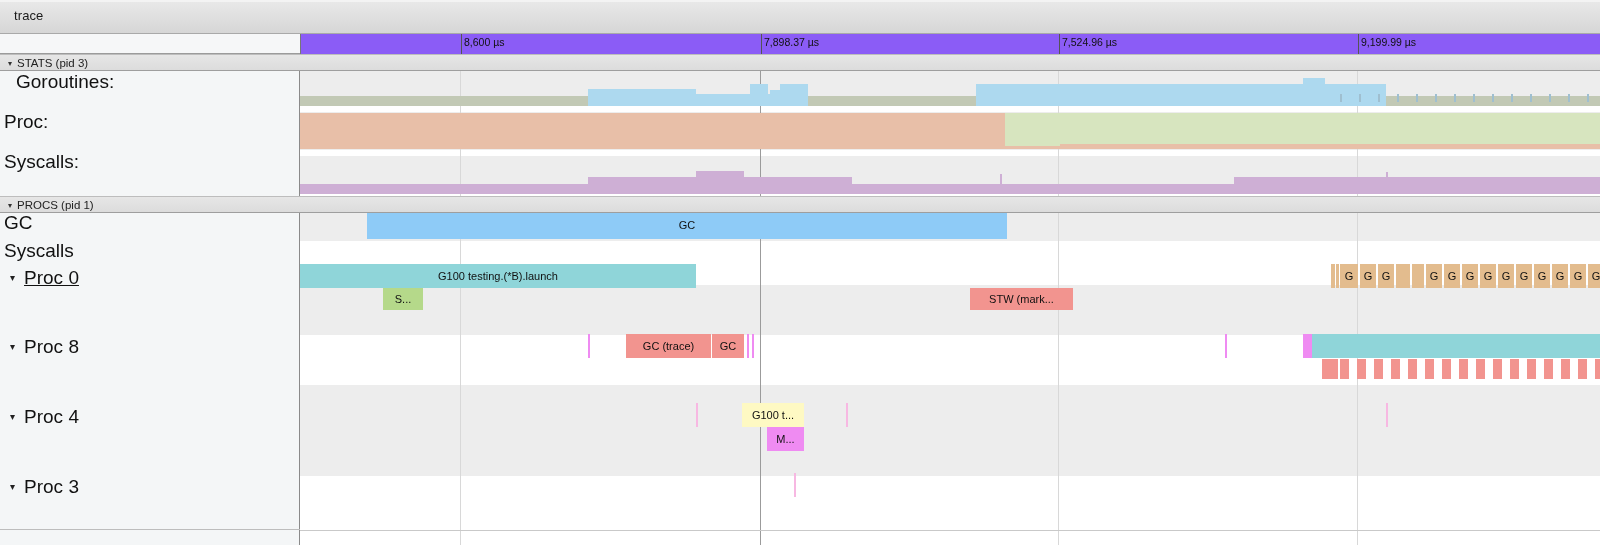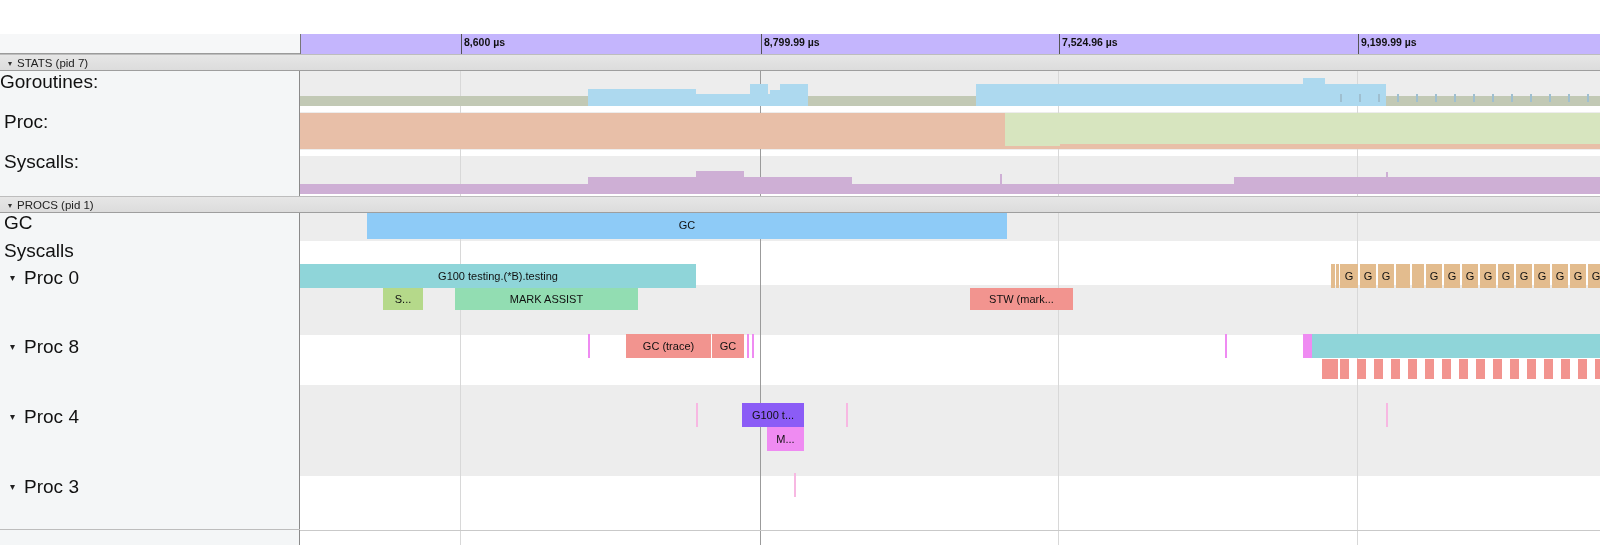--- a/index.html
+++ b/index.html
@@ -26,23 +26,22 @@
     background:#f3f3f3;
   }
 
   
   .rulerband {
     position:absolute; left:0; top:34px; width:1600px; height:20px;
     background:#f6f7f8; border-bottom:1px solid #9b9b9b;
   }
   .ruler {
     position:absolute; left:300px; top:34px; width:1300px; height:36px;
-    background:#c4b5fd; border-left:1px solid #777;
+    background:#8b5cf6; border-left:1px solid #777;
     overflow:hidden;
-    font-weight:bold;
   }
   .tick-major {
     position:absolute; top:0; width:1px; height:20px; background:#555;
   }
   .tick-minor {
     position:absolute; bottom:0; width:1px; height:5px; background:#666;
   }
   .tick-label {
     position:absolute; top:2px; font-size:10.5px; color:#111;
     white-space:nowrap; padding-left:3px;
@@ -98,27 +97,31 @@
     transform:translateY(-50%);
     text-align:center; pointer-events:none;
   }
   .area { position:absolute; }
 </style>
 </head>
 <body>
 
 <div id="app">
 
+  <div class="titlebar">
+    <div class="topline"></div>
+    <div class="tab-label">trace</div>
+  </div>
 
   <div class="rulerband"></div>
   <div class="ruler" id="ruler">
       <div class="tick-major" style="left:160px;"></div>
       <div class="tick-label" style="left:160px;">8,600 µs</div>
       <div class="tick-major" style="left:460px;"></div>
-      <div class="tick-label" style="left:460px;">8,799.99 µs</div>
+      <div class="tick-label" style="left:460px;">7,898.37 µs</div>
       <div class="tick-major" style="left:758px;"></div>
       <div class="tick-label" style="left:758px;">7,524.96 µs</div>
       <div class="tick-major" style="left:1057px;"></div>
       <div class="tick-label" style="left:1057px;">9,199.99 µs</div>
       <div class="tick-minor" style="left:33px;"></div>
       <div class="tick-minor" style="left:96px;"></div>
       <div class="tick-minor" style="left:223px;"></div>
       <div class="tick-minor" style="left:286px;"></div>
       <div class="tick-minor" style="left:349px;"></div>
       <div class="tick-minor" style="left:412px;"></div>
@@ -186,21 +189,21 @@
       <div class="area" style="left:396px;top:117px;width:48px;height:23px;background:#ceafd5;"></div>
       <div class="area" style="left:444px;top:123px;width:108px;height:17px;background:#ceafd5;"></div>
       <div class="area" style="left:552px;top:130px;width:382px;height:10px;background:#ceafd5;"></div>
       <div class="area" style="left:934px;top:123px;width:366px;height:17px;background:#ceafd5;"></div>
       <div class="area" style="left:700px;top:120px;width:2px;height:20px;background:#ceafd5;"></div>
       <div class="area" style="left:1086px;top:118px;width:2px;height:22px;background:#ceafd5;"></div>
       <div class="slice" style="left:67px;top:157px;width:640px;height:28px;background:#8ecbf7;">
         <span>GC</span>
       </div>
       <div class="slice" style="left:0px;top:210px;width:396px;height:24px;background:#8fd5d9;">
-        <span>G100 testing.(*B).testing</span>
+        <span>G100 testing.(*B).launch</span>
       </div>
       <div class="slice" style="left:1031px;top:210px;width:4px;height:24px;background:#e3bc8e;"></div>
       <div class="slice" style="left:1036px;top:210px;width:3px;height:24px;background:#e3bc8e;"></div>
       <div class="slice" style="left:1040px;top:210px;width:18px;height:24px;background:#e3bc8e;">
         <span>G</span>
       </div>
       <div class="slice" style="left:1060px;top:210px;width:16px;height:24px;background:#e3bc8e;">
         <span>G</span>
       </div>
       <div class="slice" style="left:1078px;top:210px;width:16px;height:24px;background:#e3bc8e;">
@@ -233,23 +236,20 @@
         <span>G</span>
       </div>
       <div class="slice" style="left:1270px;top:210px;width:16px;height:24px;background:#e3bc8e;">
         <span>G</span>
       </div>
       <div class="slice" style="left:1288px;top:210px;width:16px;height:24px;background:#e3bc8e;">
         <span>G</span>
       </div>
       <div class="slice" style="left:83px;top:234px;width:40px;height:22px;background:#b5d98a;">
         <span>S...</span>
-      </div>
-      <div class="slice" style="left:155px;top:234px;width:183px;height:22px;background:#92ddb2;">
-        <span>MARK ASSIST</span>
       </div>
       <div class="slice" style="left:670px;top:234px;width:103px;height:22px;background:#f2948f;">
         <span>STW (mark...</span>
       </div>
       <div class="slice" style="left:326px;top:280px;width:85px;height:24px;background:#f2948f;">
         <span>GC (trace)</span>
       </div>
       <div class="slice" style="left:412px;top:280px;width:32px;height:24px;background:#f2948f;">
         <span>GC</span>
       </div>
@@ -269,41 +269,41 @@
       <div class="slice" style="left:1142px;top:305px;width:9px;height:20px;background:#f2948f;"></div>
       <div class="slice" style="left:1159px;top:305px;width:9px;height:20px;background:#f2948f;"></div>
       <div class="slice" style="left:1176px;top:305px;width:9px;height:20px;background:#f2948f;"></div>
       <div class="slice" style="left:1193px;top:305px;width:9px;height:20px;background:#f2948f;"></div>
       <div class="slice" style="left:1210px;top:305px;width:9px;height:20px;background:#f2948f;"></div>
       <div class="slice" style="left:1227px;top:305px;width:9px;height:20px;background:#f2948f;"></div>
       <div class="slice" style="left:1244px;top:305px;width:9px;height:20px;background:#f2948f;"></div>
       <div class="slice" style="left:1261px;top:305px;width:9px;height:20px;background:#f2948f;"></div>
       <div class="slice" style="left:1278px;top:305px;width:9px;height:20px;background:#f2948f;"></div>
       <div class="slice" style="left:1295px;top:305px;width:9px;height:20px;background:#f2948f;"></div>
-      <div class="slice" style="left:442px;top:349px;width:62px;height:24px;background:#8b5cf6;">
+      <div class="slice" style="left:442px;top:349px;width:62px;height:24px;background:#fef9c3;">
         <span>G100 t...</span>
       </div>
       <div class="area" style="left:396px;top:349px;width:2px;height:24px;background:#f7b8e2;"></div>
       <div class="area" style="left:546px;top:349px;width:2px;height:24px;background:#f7b8e2;"></div>
       <div class="area" style="left:1086px;top:349px;width:2px;height:24px;background:#f7b8e2;"></div>
       <div class="slice" style="left:467px;top:373px;width:37px;height:24px;background:#ef8bf2;">
         <span>M...</span>
       </div>
       <div class="area" style="left:494px;top:419px;width:2px;height:24px;background:#f7b8e2;"></div>
       <div class="area" style="left:0;top:476px;width:1300px;height:1px;background:#c9c9c9;"></div>
     </div>
 
   <div id="overlay">
-      <div class="group-header" style="top:54px;"><span class="arrow">▾</span><span>STATS (pid 7)</span></div>
+      <div class="group-header" style="top:54px;"><span class="arrow">▾</span><span>STATS (pid 3)</span></div>
       <div class="group-header" style="top:196px;"><span class="arrow">▾</span><span>PROCS (pid 1)</span></div>
-      <div class="rowlabel" style="top:72px;left:0;"><span>Goroutines:</span></div>
+      <div class="rowlabel" style="top:72px;left:16px;"><span>Goroutines:</span></div>
       <div class="rowlabel" style="top:112px;left:4px;"><span>Proc:</span></div>
       <div class="rowlabel" style="top:152px;left:4px;"><span>Syscalls:</span></div>
       <div class="rowlabel" style="top:213px;left:4px;"><span>GC</span></div>
       <div class="rowlabel" style="top:241px;left:4px;"><span>Syscalls</span></div>
-      <div class="rowlabel" style="top:268px;left:10px;"><span class="tri">▾</span><span>Proc 0</span></div>
+      <div class="rowlabel" style="top:268px;left:10px;text-decoration:underline;"><span class="tri">▾</span><span>Proc 0</span></div>
       <div class="rowlabel" style="top:337px;left:10px;"><span class="tri">▾</span><span>Proc 8</span></div>
       <div class="rowlabel" style="top:407px;left:10px;"><span class="tri">▾</span><span>Proc 4</span></div>
       <div class="rowlabel" style="top:477px;left:10px;"><span class="tri">▾</span><span>Proc 3</span></div>
     </div>
 
 <div class="area" style="position:absolute;left:0;top:529px;width:300px;height:1px;background:#bdbdbd;"></div>
   </div>
 
 </body></html>

